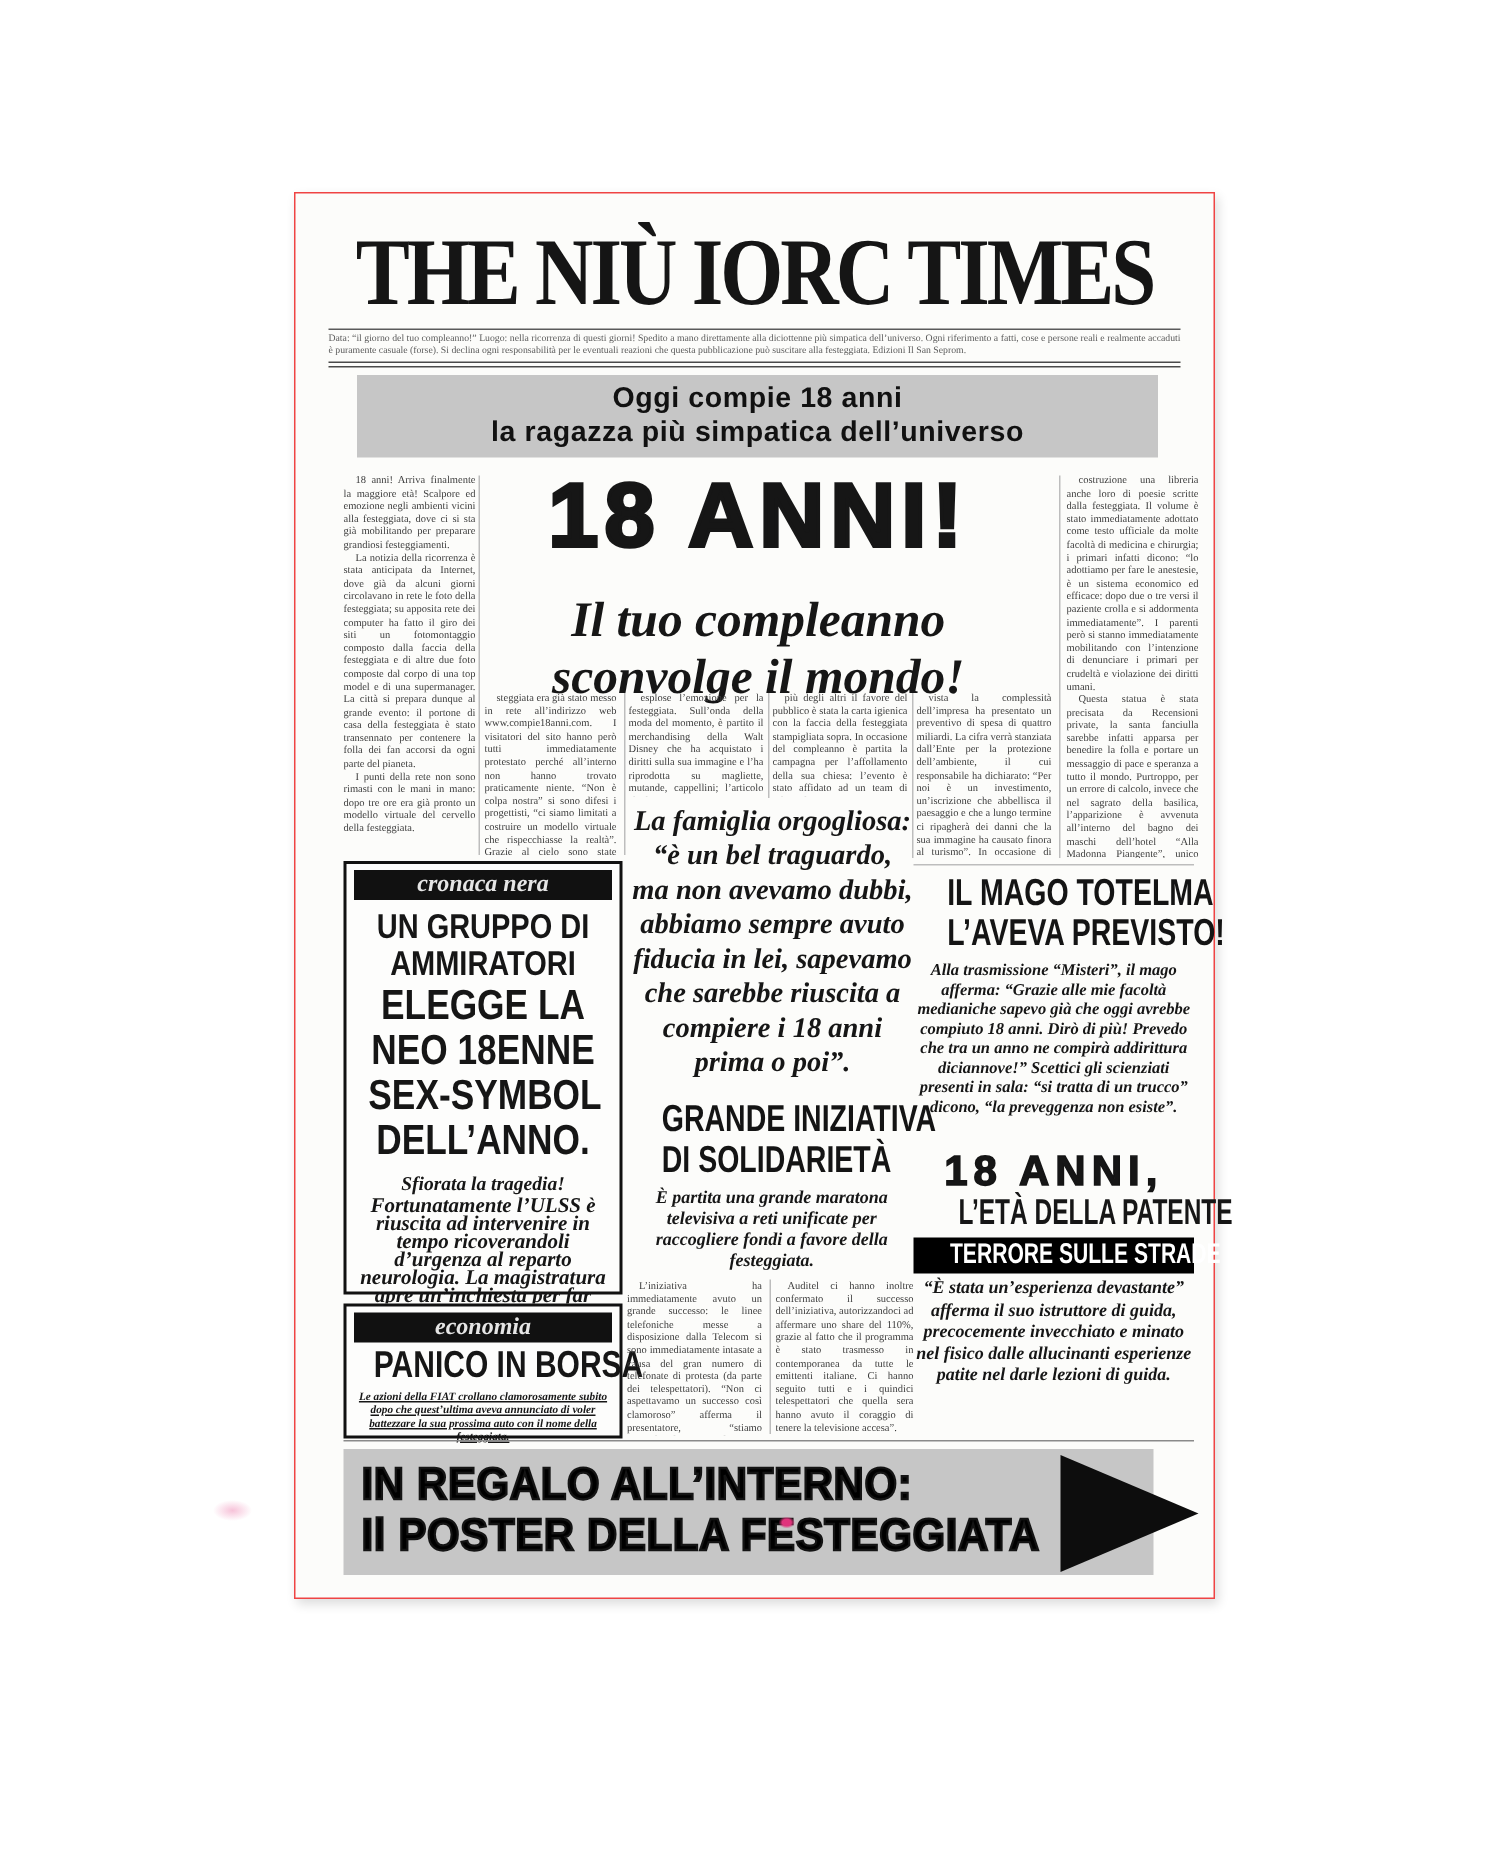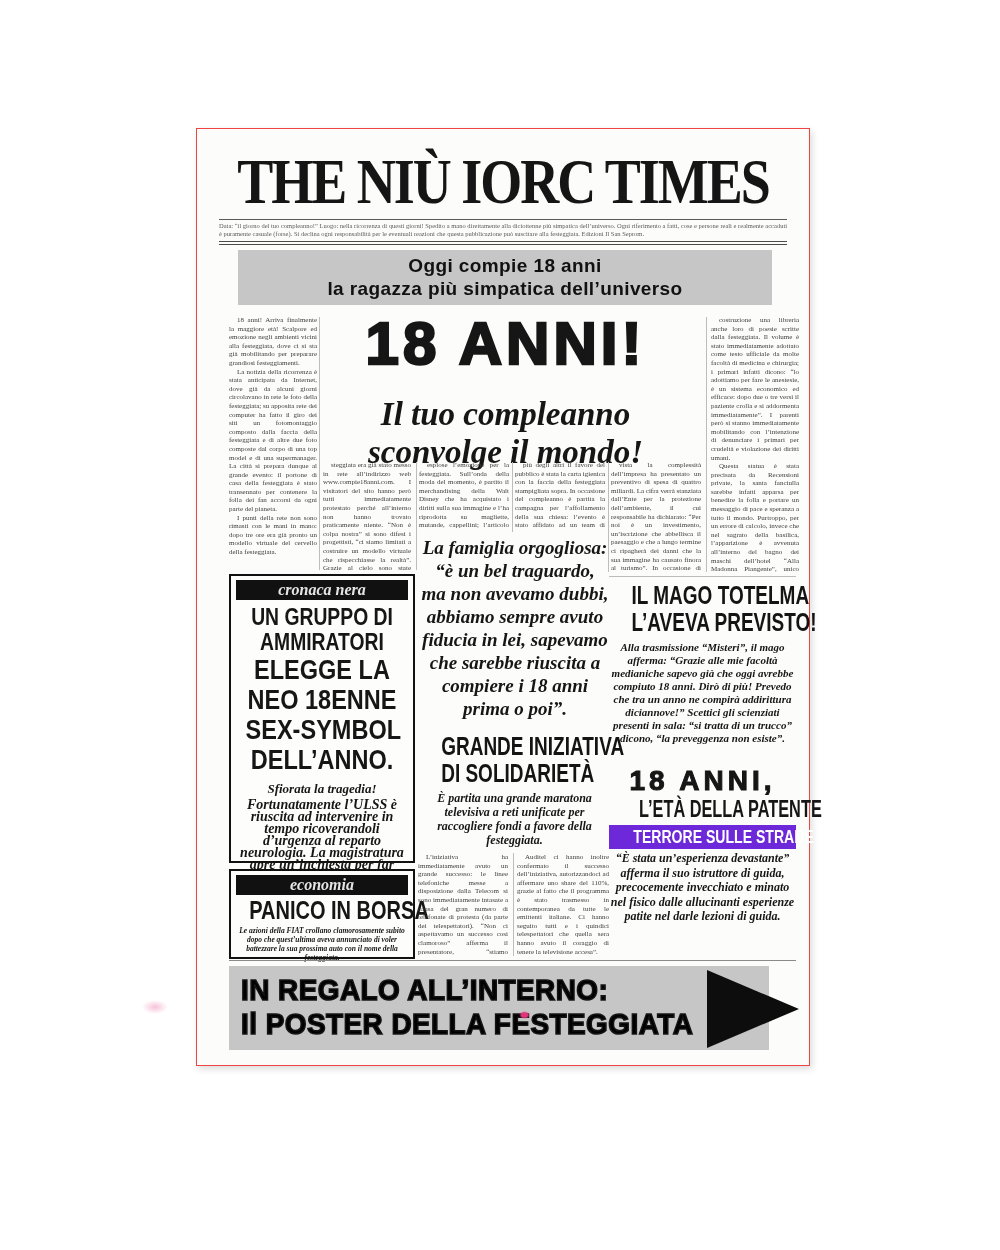--- a/index.html
+++ b/index.html
@@ -73,31 +73,31 @@
   .label-bar{
     background:#111;color:#e5e5e5;font-weight:bold;font-style:italic;
     font-size:16px;line-height:20px;height:20px;margin:4px 5px 0 5px;
   }
   .condense{display:block;transform:scaleX(var(--sx,.8));transform-origin:center top;white-space:nowrap;}
   .cron-top{font-family:"Liberation Sans",sans-serif;font-weight:bold;font-size:23px;line-height:25px;margin-top:5px;}
   .cron-main{font-family:Liberation Sans, sans-serif;font-weight:bold;font-size:28px;line-height:30px;}
   .kicker{font-weight:bold;font-style:italic;font-size:13px;margin-top:6px;}
   .it-body{font-weight:bold;font-style:italic;font-size:14px;line-height:12px;padding:2px 7px 0 7px;}
   .econ-head{font-family:"Liberation Sans",sans-serif;font-weight:bold;font-size:25px;line-height:27px;margin-top:2px;}
-  .econ-body{font-weight:bold;font-style:italic;font-size:7.5px;line-height:9px;padding:2px 8px;}
+  .econ-body{font-weight:bold;font-style:italic;font-size:7.5px;line-height:9px;padding:2px 8px;text-decoration:underline;}
   
   .sec-head{font-family:"Liberation Sans",sans-serif;font-weight:bold;font-size:25px;line-height:27px;color:#141414;}
   .grande{left:221px;top:604px;width:193px;text-align:center;}
   .grande-lead{font-weight:bold;font-style:italic;font-size:12px;line-height:14px;margin-top:4px;}
   .mago{left:412px;top:447px;width:187px;text-align:center;border-top:1px solid #bdbdbd;padding-top:5px;box-sizing:border-box;}
   .mago-body{font-weight:bold;font-style:italic;font-size:11px;line-height:13px;margin-top:5px;}
   .patente{left:412px;top:637px;width:187px;text-align:center;}
   .pat-head1{font-family:"Liberation Sans",sans-serif;font-weight:bold;font-size:28px;line-height:30px;letter-spacing:4px;-webkit-text-stroke:1px #141414;white-space:nowrap;}
   .pat-head2{font-family:"Liberation Sans",sans-serif;font-weight:bold;font-size:24px;line-height:26px;}
-  .pat-bar{background:#6d28d9;color:#fff;height:24px;margin-top:3px;
+  .pat-bar{background:#000000;color:#fff;height:24px;margin-top:3px;
     font-family:"Liberation Sans",sans-serif;font-weight:bold;font-size:19px;line-height:24px;}
   .pat-body{font-weight:bold;font-style:italic;font-size:12px;line-height:14.6px;margin-top:2px;}
   
   .smudge{border-radius:50%;}
   .smudge-1{left:322px;top:882px;width:11px;height:8px;
     background:radial-gradient(closest-side,#e0347c 0%,#e0347c 55%,rgba(224,52,124,0) 100%);}
   .smudge-2{position:absolute;left:142px;top:1000px;width:26px;height:14px;border-radius:50%;
     background:radial-gradient(closest-side,rgba(236,120,170,.45),rgba(236,120,170,0));}
 </style>
 </head>

